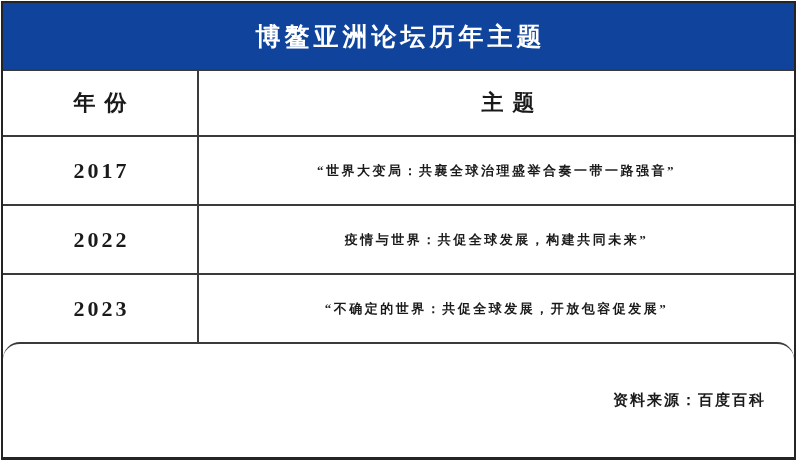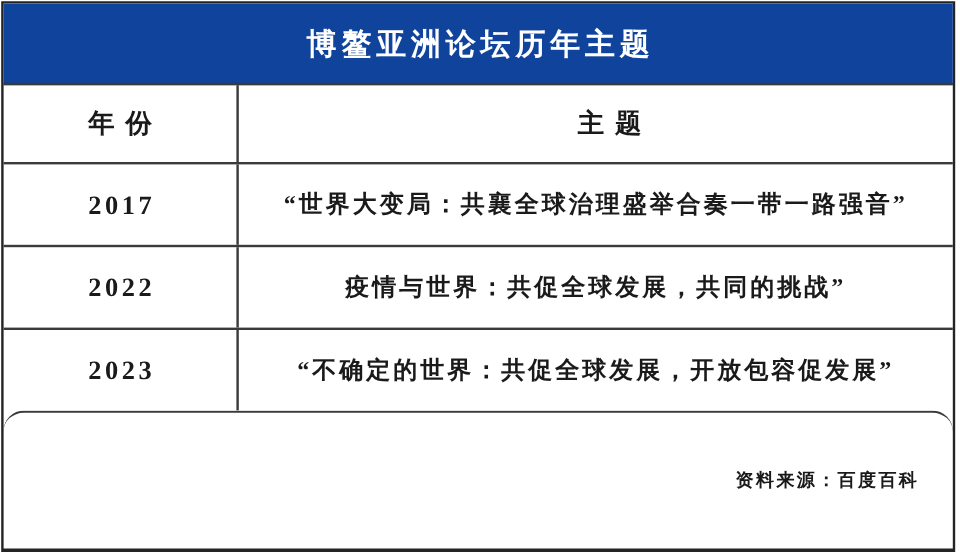--- a/index.html
+++ b/index.html
@@ -67,21 +67,21 @@
     letter-spacing: 9px;
     text-indent: 9px;
   }
   .year-text {
     font-size: 22px;
     font-weight: bold;
     letter-spacing: 3px;
     text-indent: 3px;
   }
   .theme-text {
-    font-size: 20px;
+    font-size: 13px;
     font-weight: bold;
     letter-spacing: 2.5px;
     white-space: nowrap;
   }
   .footer-row {
     flex: 1 1 auto;
     border-top: 2px solid #3a3a3a;
     display: flex;
     align-items: center;
     justify-content: flex-end;
@@ -119,21 +119,21 @@
     <div class="cell-theme">
       <span class="theme-text">“世界大变局：共襄全球治理盛举合奏一带一路强音”</span>
     </div>
   </div>
 
   <div class="row data-row">
     <div class="cell-year">
       <span class="year-text">2022</span>
     </div>
     <div class="cell-theme">
-      <span class="theme-text">疫情与世界：共促全球发展，共同的挑战”</span>
+      <span class="theme-text">疫情与世界：共促全球发展，构建共同未来”</span>
     </div>
   </div>
 
   <div class="row data-row">
     <div class="cell-year">
       <span class="year-text">2023</span>
     </div>
     <div class="cell-theme">
       <span class="theme-text">“不确定的世界：共促全球发展，开放包容促发展”</span>
     </div>

